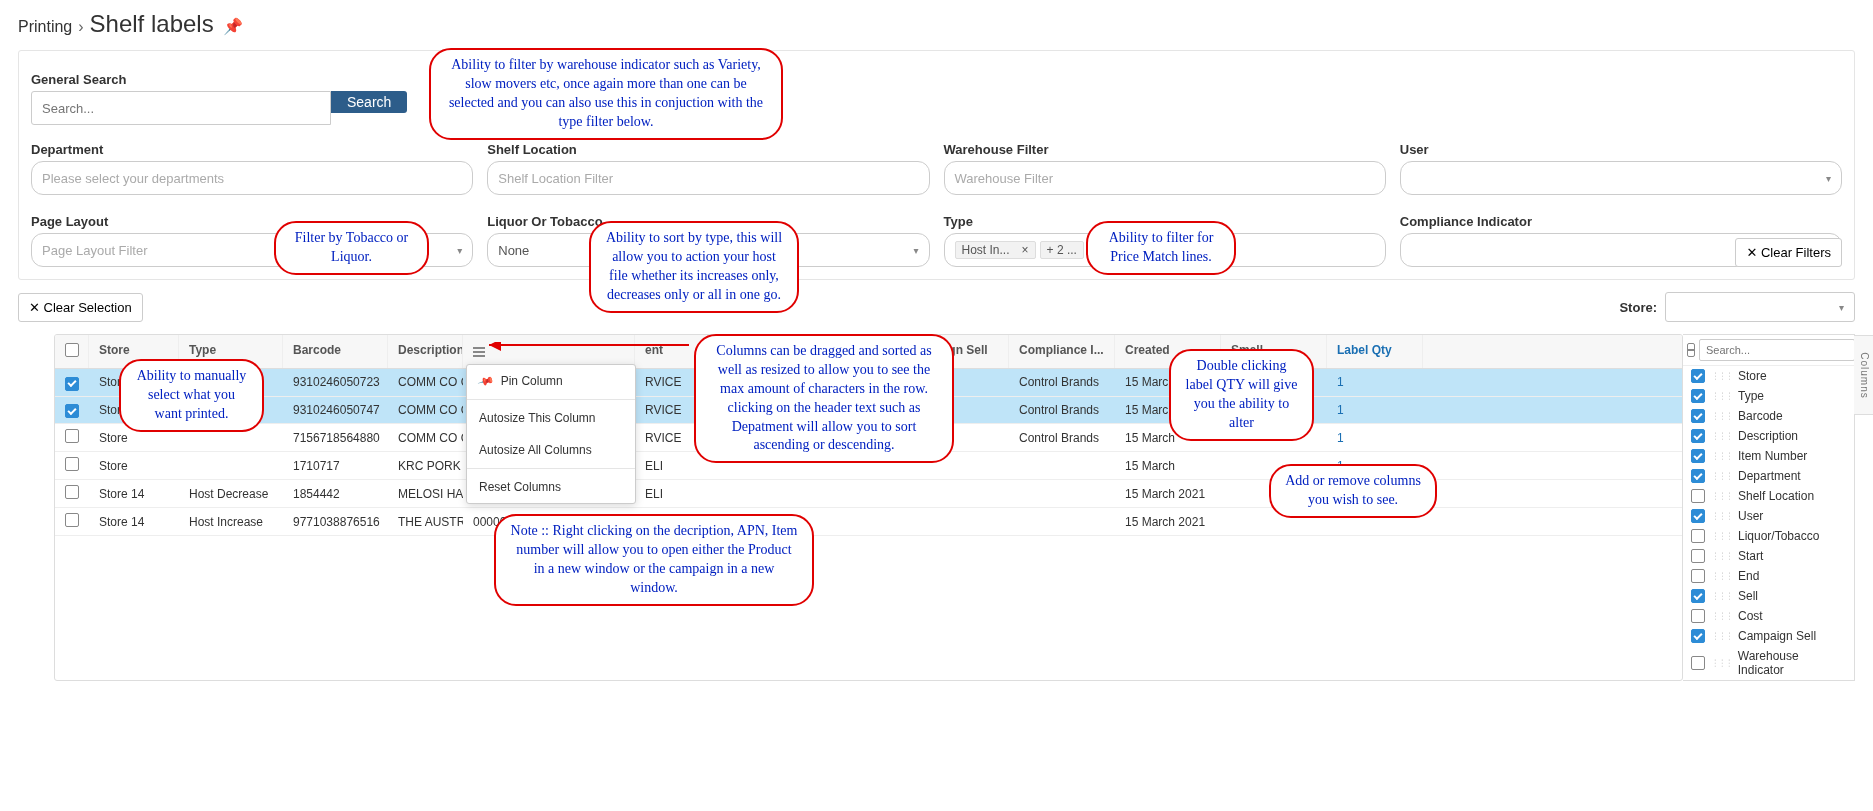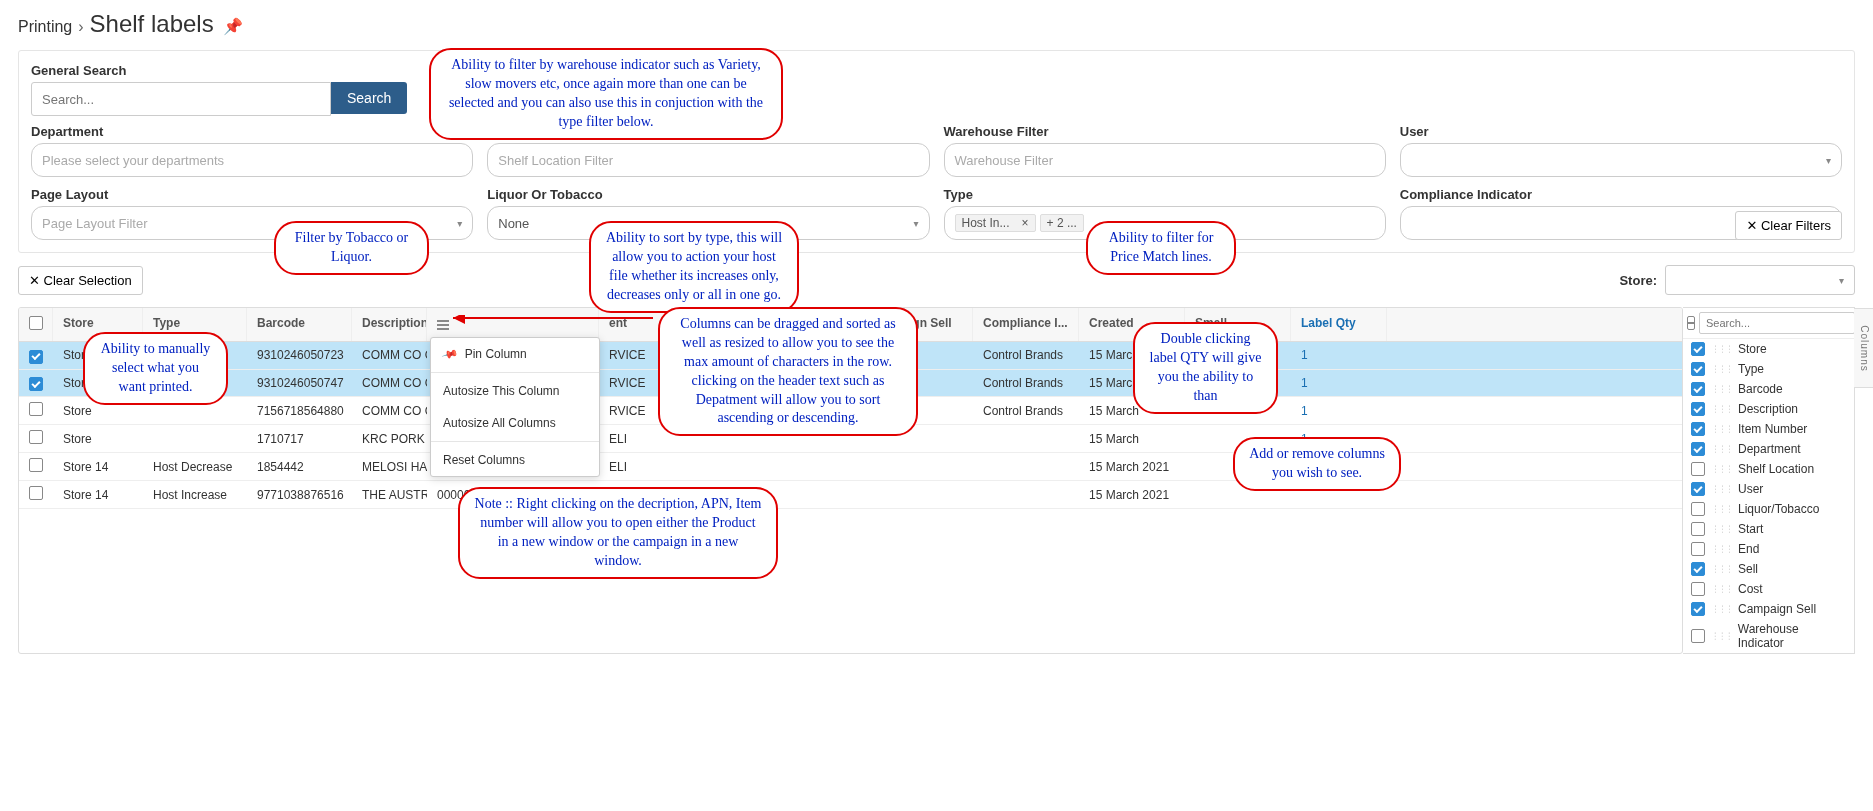--- a/index.html
+++ b/index.html
@@ -6,37 +6,37 @@
   body { font-family: -apple-system, "Segoe UI", Arial, sans-serif; font-size: 13px; color: #333; background: #fff; }
   .page { padding: 10px 18px; }
   .breadcrumb { font-size: 22px; color: #333; display: flex; align-items: baseline; gap: 6px; margin-bottom: 12px; }
   .breadcrumb .section { font-size: 16px; }
   .breadcrumb .chev { font-size: 16px; color: #666; }
   .breadcrumb .title { font-size: 24px; font-weight: 500; }
   .pin { font-size: 16px; margin-left: 4px; }
 
   .filters-card { border: 1px solid #e5e5e5; border-radius: 3px; padding: 12px; position: relative; }
   .row1 { display: flex; gap: 12px; align-items: flex-end; margin-bottom: 8px; }
-  .label { font-weight: 700; font-size: 13px; margin-bottom: 4px; display: block; }
+  .label { font-weight: 700; font-size: 13px; margin-bottom: 4px; display: block; margin-top: 9px; }
   .search-input { width: 300px; height: 34px; border: 1px solid #ccc; border-radius: 3px 0 0 3px; padding: 0 10px; font-size: 13px; }
-  .search-btn { height: 32px; background: #2d5d8a; color: #fff; border: none; padding: 0 16px; font-size: 14px; border-radius: 0 3px 3px 0; cursor: pointer; }
+  .search-btn { height: 22px; background: #2d5d8a; color: #fff; border: none; padding: 0 16px; font-size: 14px; border-radius: 0 3px 3px 0; cursor: pointer; }
 
   .filter-grid { display: grid; grid-template-columns: repeat(4, 1fr); gap: 10px 14px; }
   .fctl { height: 34px; border: 1px solid #ccc; border-radius: 12px; padding: 0 10px; font-size: 13px; color: #aaa; display: flex; align-items: center; justify-content: space-between; background: #fff; }
   .fctl.hasval { color: #555; }
   .chev-down { font-size: 10px; color: #888; }
   .tag { display: inline-flex; align-items: center; gap: 12px; background: #f2f2f2; border: 1px solid #ddd; border-radius: 2px; padding: 1px 6px; font-size: 12px; color: #555; }
   .clear-filters { position: absolute; right: 12px; bottom: 12px; border: 1px solid #ccc; background: #fff; padding: 6px 10px; font-size: 13px; border-radius: 3px; cursor: pointer; }
 
   .mid-bar { display: flex; justify-content: space-between; align-items: center; margin: 12px 0; }
   .clear-sel { border: 1px solid #ccc; background: #fff; padding: 6px 10px; font-size: 13px; border-radius: 3px; }
   .store-sel-wrap { display: flex; align-items: center; gap: 8px; text-align: right; }
   .store-sel { width: 190px; height: 30px; border: 1px solid #ccc; border-radius: 3px; display: flex; align-items: center; justify-content: flex-end; padding: 0 10px; }
 
-  .grid-area { display: flex; position: relative; }
+  .grid-area { display: flex; position: relative; margin-left: 36px; }
   .grid-table { flex: 1; border: 1px solid #ddd; border-radius: 3px; overflow: hidden; }
   .grid-header { display: flex; background: #f7f7f7; border-bottom: 1px solid #ddd; }
   .gh-cell { padding: 8px 10px; font-size: 12px; color: #555; font-weight: 600; border-right: 1px solid #eee; white-space: nowrap; overflow: hidden; position: relative; }
   .gh-cell.menu { display: flex; align-items: center; gap: 6px; }
   .burger { display: inline-block; width: 12px; height: 10px; border-top: 2px solid #888; border-bottom: 2px solid #888; position: relative; }
   .burger::after { content: ""; position: absolute; top: 2px; left: 0; right: 0; height: 2px; background: #888; }
 
   .grid-body { }
   .gr-row { display: flex; border-bottom: 1px solid #eee; align-items: center; font-size: 12px; }
   .gr-row.selected { background: #bfe4f8; }
@@ -379,21 +379,21 @@
             <span>Warehouse Indicator</span>
           </div>
         </div>
       <div class="cp-tab">
           <span>Columns</span>
         </div>
     </div>
 
     <div class="callout" style="left:65px; top:25px; width:145px;">Ability to manually select what you want printed.</div>
     <div class="callout" style="left:640px; top:0px; width:260px;">Columns can be dragged and sorted as well as resized to allow you to see the max amount of characters in the row.  clicking on the header text such as Depatment will allow you to sort ascending or descending.</div>
-    <div class="callout" style="left:1115px; top:15px; width:145px;">Double clicking label QTY will give you the ability to than</div>
+    <div class="callout" style="left:1115px; top:15px; width:145px;">Double clicking label QTY will give you the ability to alter</div>
     <div class="callout" style="left:1215px; top:130px; width:168px;">Add or remove columns you wish to see.</div>
     <div class="callout" style="left:440px; top:180px; width:320px;">Note :: Right clicking on the decription, APN, Item number will allow you to open either the Product in a new window or the campaign in a new window.</div>
 
     <svg style="position:absolute; left:430px; top:8px; width:210px; height:20px; z-index:6;">
       <defs>
           <marker id="ah" markerWidth="8" markerHeight="8" refX="6" refY="3" orient="auto">
             <path d="M0,0 L6,3 L0,6 Z" fill="#e00000"></path>
           </marker>
         </defs>
       <line x1="205" y1="3" x2="5" y2="3" stroke="#e00000" stroke-width="2" marker-end="url(#ah)"></line>

